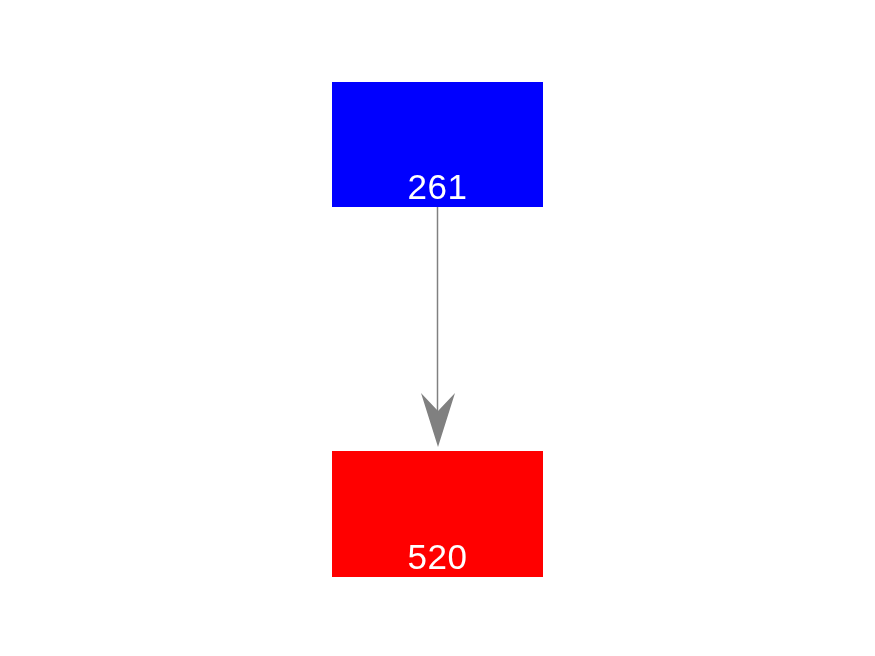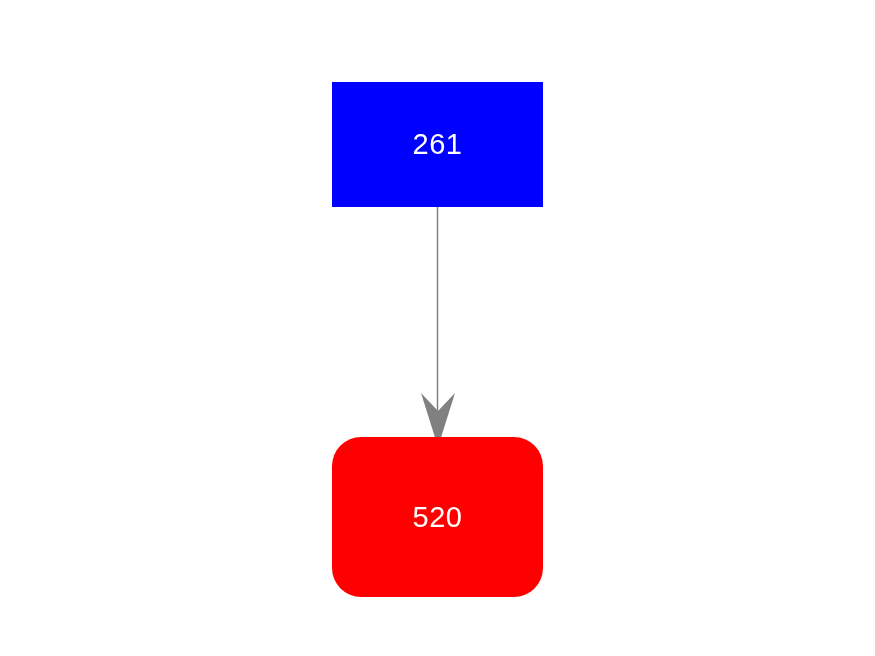--- a/index.html
+++ b/index.html
@@ -17,33 +17,32 @@
     position: relative;
     width: 875px;
     height: 656px;
     background: #ffffff;
   }
   .node {
     position: absolute;
     left: 332px;
     width: 211px;
     display: flex;
-    align-items: center;
+    align-items: flex-end;
     justify-content: center;
-    font-size: 29px;
+    font-size: 35px;
     letter-spacing: 0.5px;
   }
   .node-top {
     top: 82px;
     height: 125px;
   }
   .node-bottom {
-    top: 437px;
-    height: 160px;
-    border-radius: 29px;
+    top: 451px;
+    height: 126px;
   }
   .edge-svg {
     position: absolute;
     left: 0;
     top: 0;
     width: 875px;
     height: 656px;
     pointer-events: none;
   }
 </style>

